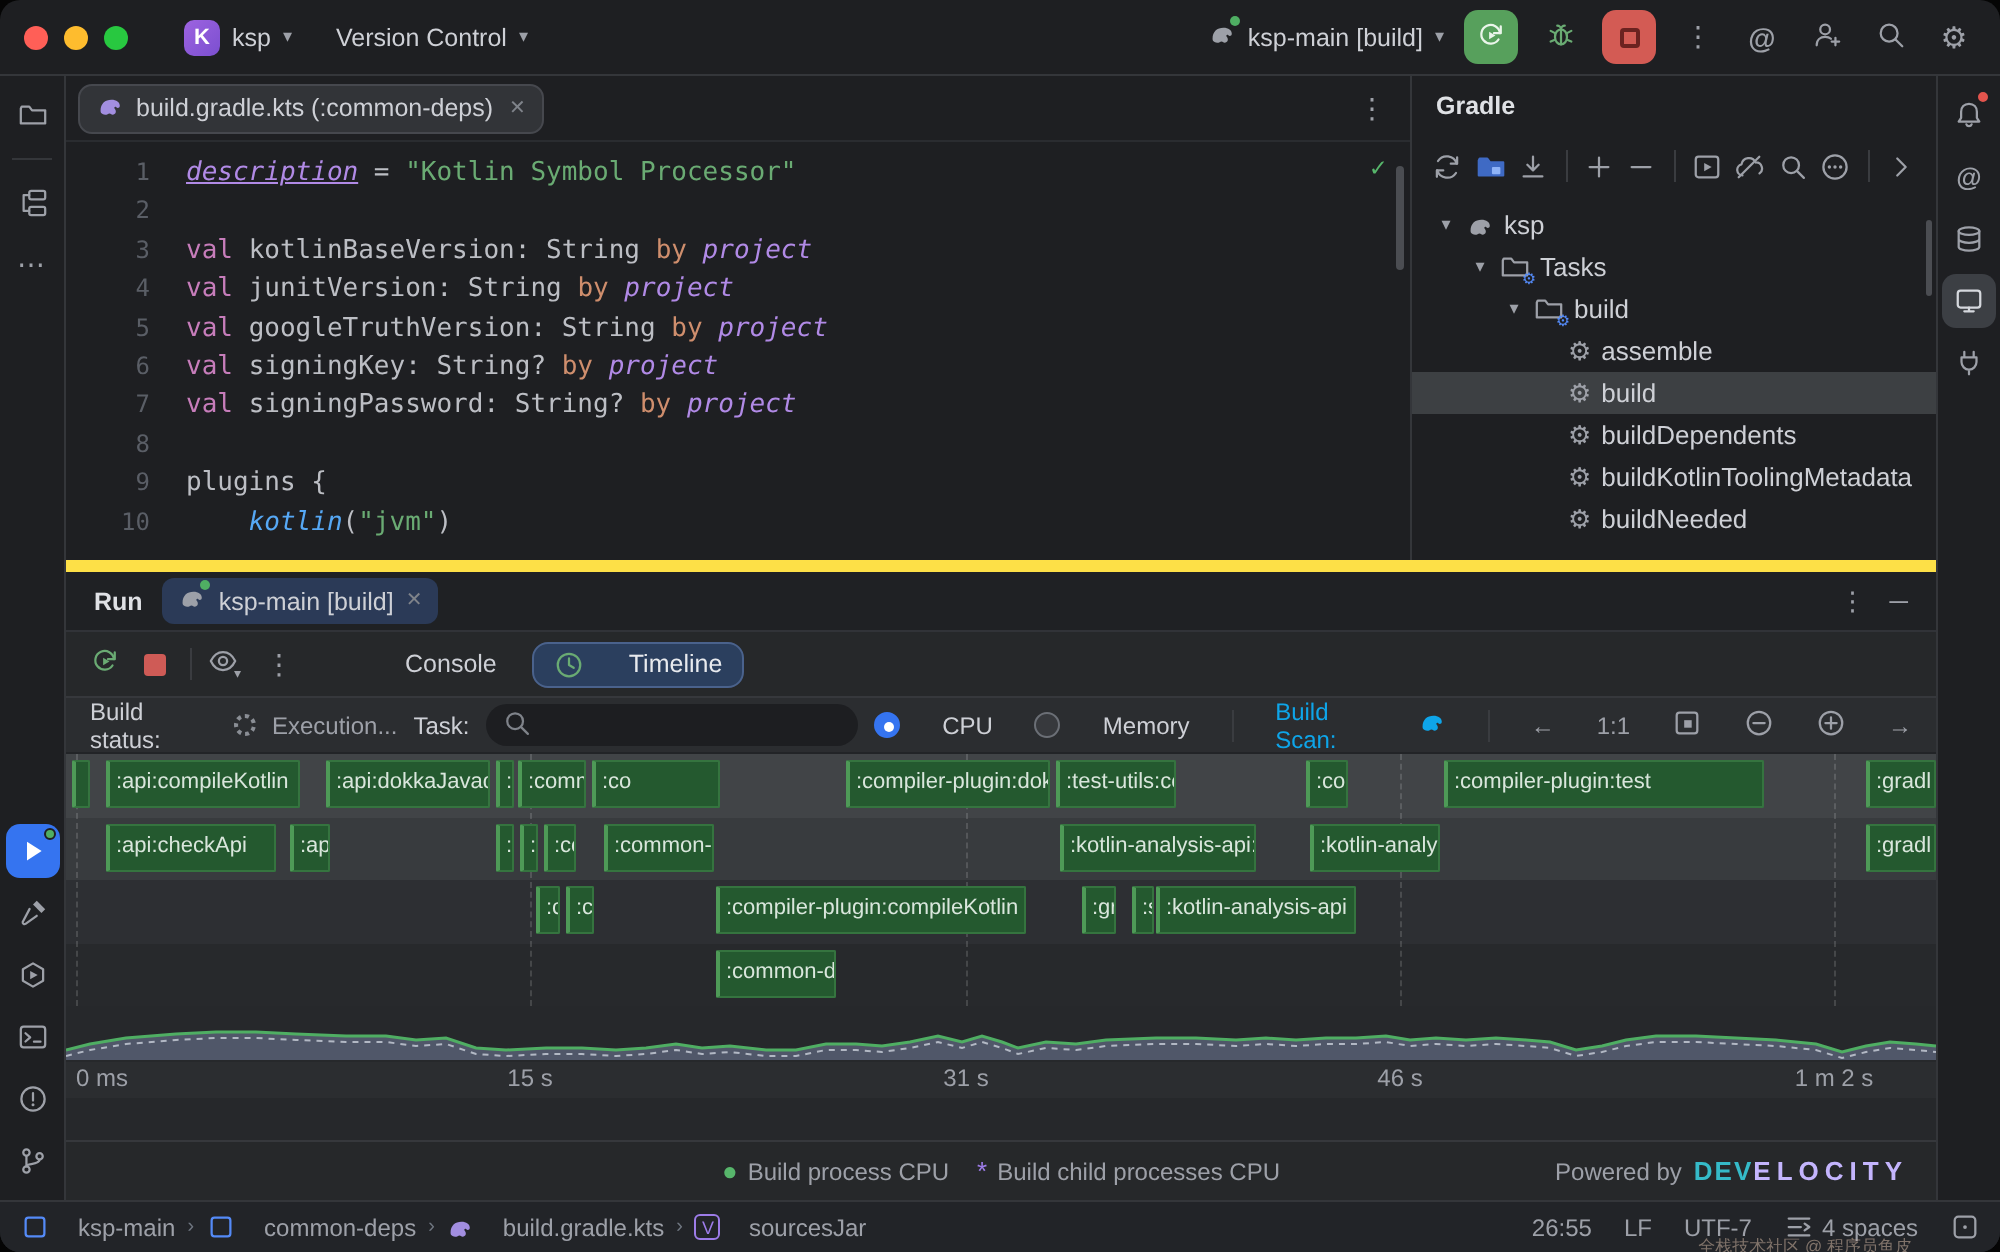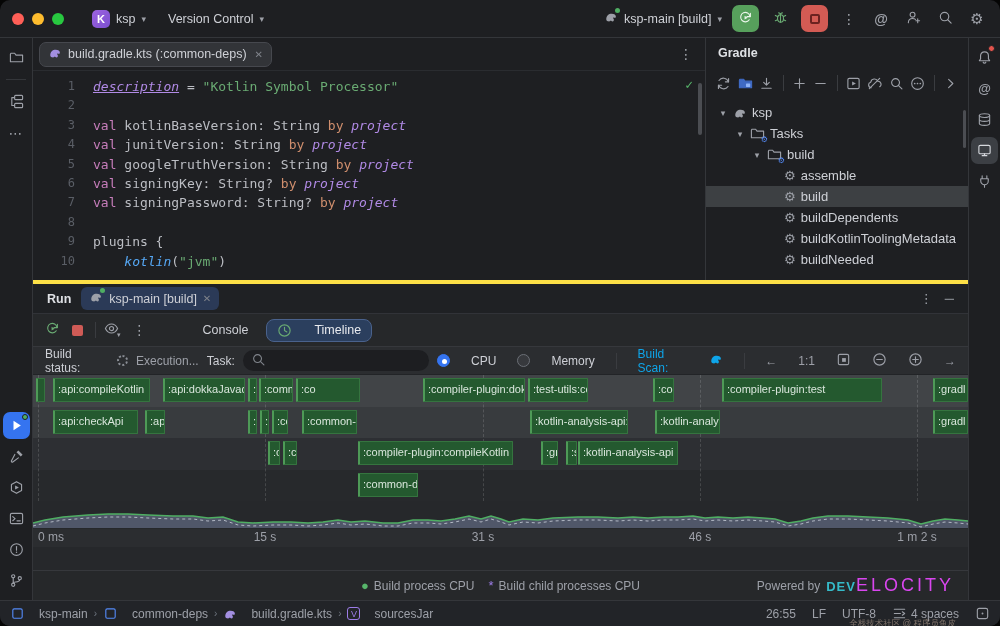--- a/index.html
+++ b/index.html
@@ -64,21 +64,21 @@
   .g-tree{flex:1;padding-top:4px;overflow:hidden;font-size:13px;}
   .trow{height:21px;display:flex;align-items:center;gap:5px;color:#ced0d6;white-space:nowrap;}
   .trow.sel{background:#3d4043;}
   .tchev{width:10px;color:#9da0a8;font-size:9px;text-align:center;flex:0 0 auto;}
   .ticn{color:#9da0a8;display:inline-flex;position:relative;flex:0 0 auto;}
   .ticn .gbadge{position:absolute;right:-3px;bottom:-3px;font-size:8px;color:#548af7;}
   .gear{font-size:13px;color:#9da0a8;}
   .g-scroll{position:absolute;right:2px;top:72px;width:3px;height:38px;border-radius:2px;background:#4b4d52;}
 
   
-  .runpanel{flex:1;display:flex;flex-direction:column;border-top:4px solid #fde047;background:#282a2d;min-height:0;}
+  .runpanel{flex:1;display:flex;flex-direction:column;border-top:6px solid #fde047;background:#282a2d;min-height:0;}
   .r-head{height:29px;display:flex;align-items:center;gap:10px;padding:0 14px;background:#1f2124;flex:0 0 auto;}
   .r-head .rtitle{font-weight:700;color:#dfe1e5;}
   .rtab{display:flex;align-items:center;gap:6px;background:#2b3a57;border-radius:6px;padding:3px 8px;color:#ced0d6;}
   .rtab .x{color:#7f838a;font-size:10px;}
   .r-head .hicons{margin-left:auto;display:flex;gap:12px;color:#9da0a8;font-size:13px;}
   .r-toolbar{height:33px;display:flex;align-items:center;gap:8px;padding:0 12px;background:#26282a;border-top:1px solid #313338;flex:0 0 auto;}
   .rerun{color:#6aab73;}
   .stopsq{width:11px;height:11px;background:#cf5b56;border-radius:2px;margin:0 4px;}
   .vsep{width:1px;height:16px;background:#3a3c40;}
   .eyewrap{display:flex;align-items:flex-end;color:#9da0a8;}
@@ -111,21 +111,21 @@
   .tl-axis{height:18px;position:relative;flex:0 0 auto;background:#2b2d30;color:#9da0a8;font-size:12px;}
   .tick{position:absolute;top:1px;transform:translateX(-50%);}
   .tick.left{transform:none;}
   .tl-fill{flex:1;background:#26282b;}
   .r-legend{height:30px;display:flex;align-items:center;background:#26282a;border-top:1px solid #36383c;position:relative;flex:0 0 auto;font-size:12px;color:#9da0a8;}
   .legend-items{margin:0 auto;display:flex;gap:14px;align-items:center;}
   .litem{display:flex;align-items:center;gap:5px;}
   .lmark{font-size:13px;line-height:1;}
   .powered{position:absolute;right:14px;display:flex;align-items:center;gap:6px;}
   .bhead{color:#35bac8;font-weight:700;font-size:13px;letter-spacing:1px;}
-  .btail{color:#d946ef;font-weight:400;font-size:18px;letter-spacing:3px;}
+  .btail{color:#c4b5fd;font-weight:700;font-size:13px;letter-spacing:3px;}
 
   
   .statusbar{height:26px;display:flex;align-items:center;padding:0 10px;border-top:1px solid #34363a;background:#222428;font-size:12px;color:#9da0a8;position:relative;flex:0 0 auto;}
   .crumbs{display:flex;align-items:center;gap:6px;}
   .crumb{display:flex;align-items:center;gap:14px;}
   .csep{color:#6f7680;font-size:10px;}
   .cicon{display:inline-flex;color:#548af7;}
   .cicon.ele{color:#a28ee0;}
   .vicon{width:13px;height:13px;border:1px solid #9d7ce8;color:#9d7ce8;border-radius:3px;font-size:9px;display:inline-flex;align-items:center;justify-content:center;}
   .sb-right{margin-left:auto;display:flex;align-items:center;gap:16px;}
@@ -654,21 +654,21 @@
         </span>
       </div>
     <div class="sb-right" id="sbRight">
         <span class="sbitem">
           <span>26:55</span>
         </span>
         <span class="sbitem">
           <span>LF</span>
         </span>
         <span class="sbitem">
-          <span>UTF-8</span>
+          <span>UTF-7</span>
         </span>
         <span class="sbitem">
           <span style="display: inline-flex;">
             <svg viewBox="0 0 16 16" width="15" height="15" fill="none" stroke="currentColor" stroke-width="1.2" stroke-linecap="round" stroke-linejoin="round">
               <path d="M2.5 3.5 h11 M2.5 8 h6.5 M2.5 12.5 h11 M11 6.2 L13.5 8 11 9.8"></path>
             </svg>
           </span>
           <span>4 spaces</span>
         </span>
         <span class="sbitem">

